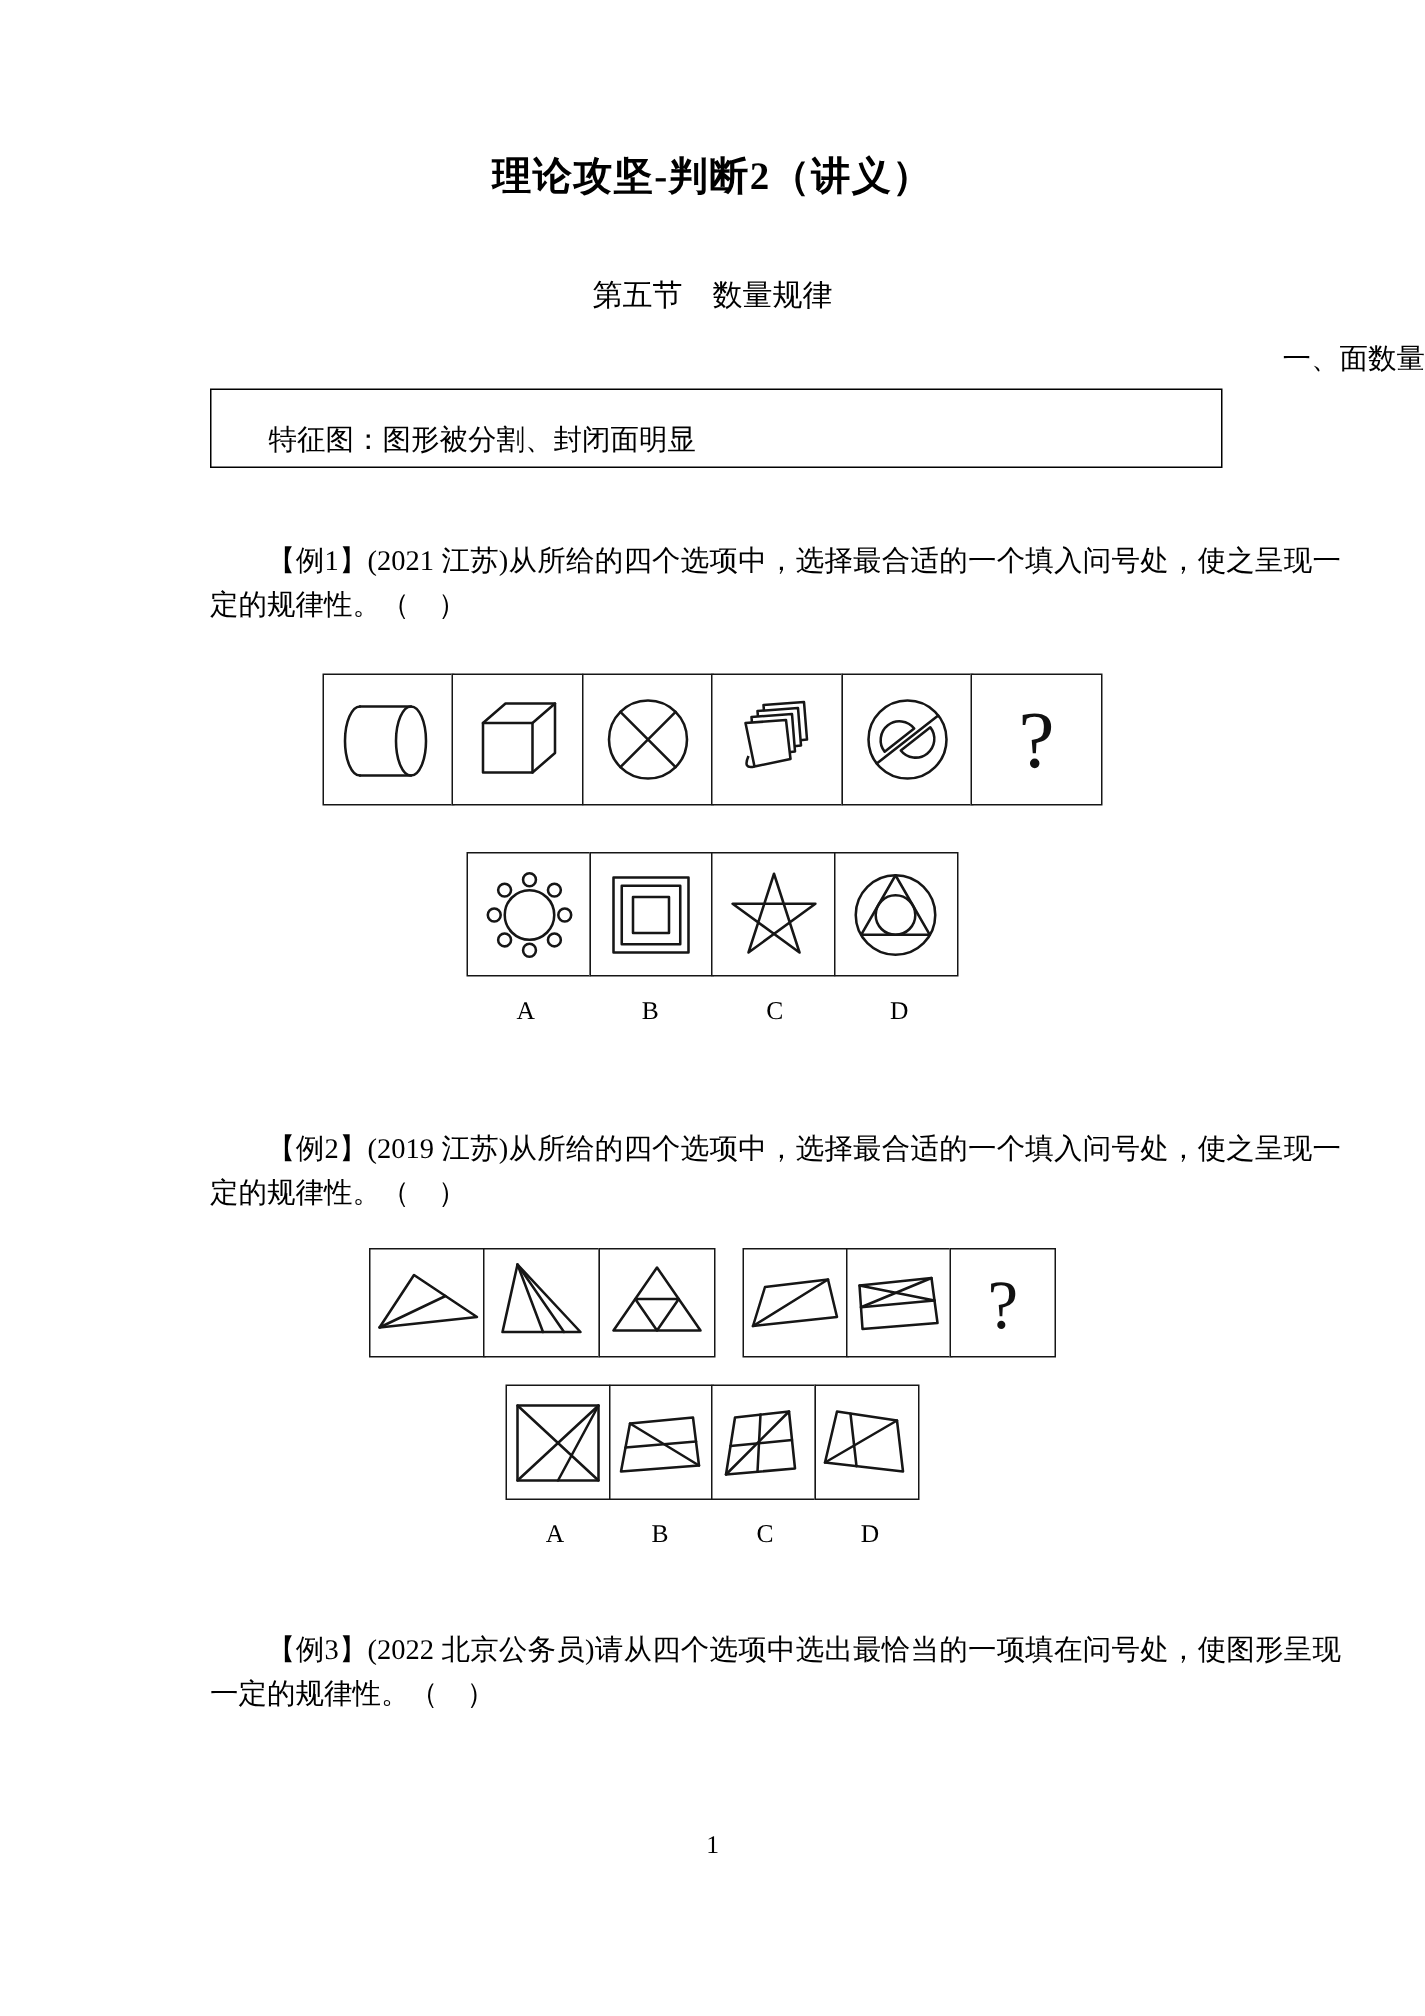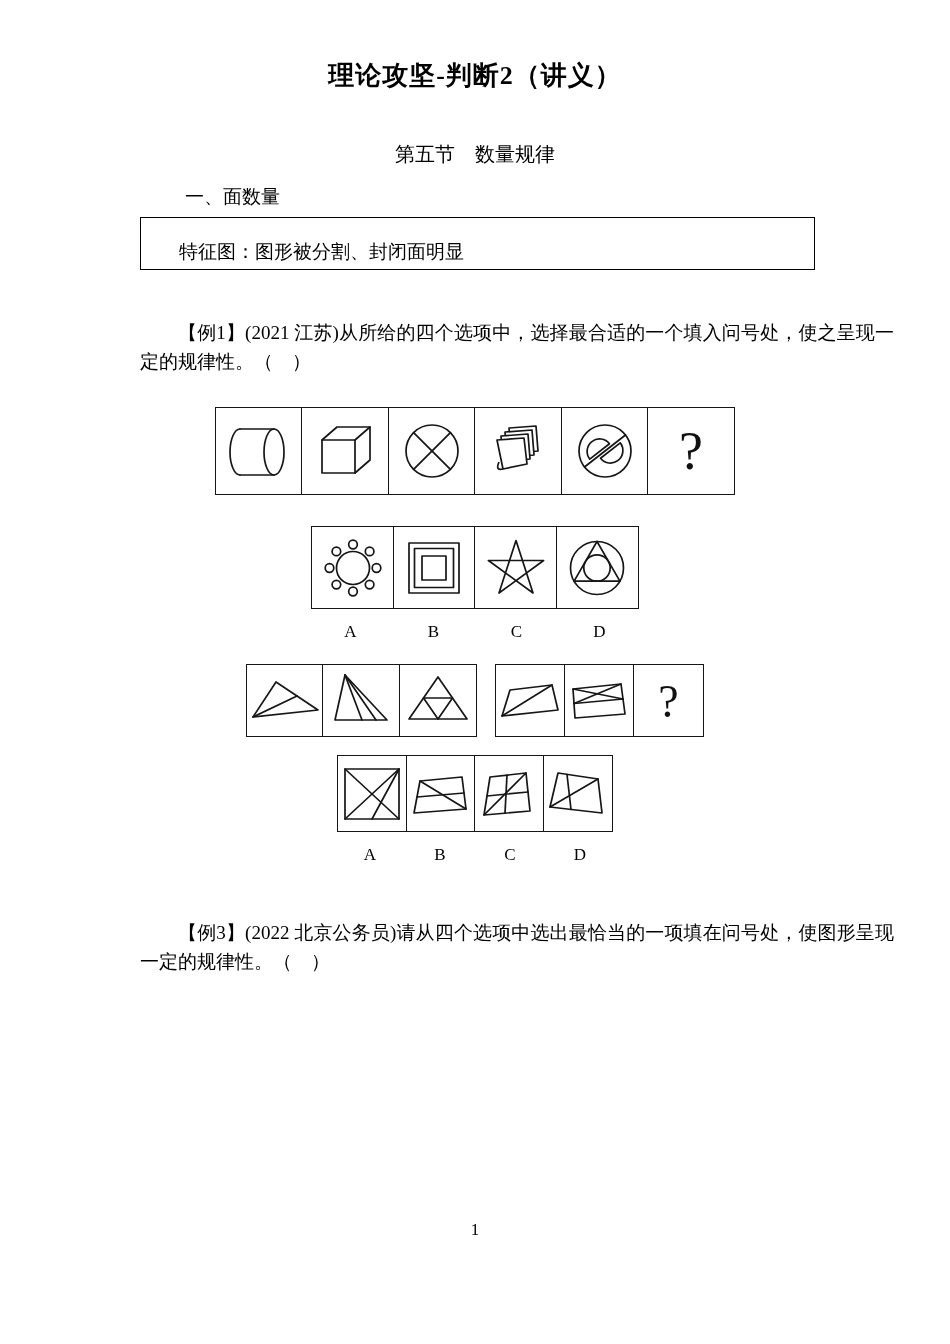--- a/index.html
+++ b/index.html
@@ -4,23 +4,23 @@
 <style>
   * { margin:0; padding:0; box-sizing:border-box; }
   html,body { background:#ffffff; }
   body {
     width:950px; height:1344px;
     font-family:"Liberation Serif","DejaVu Serif",serif;
     color:#000;
   }
   .page { position:relative; width:950px; height:1344px; overflow:hidden; background:#fff; }
 
-  .doc-title { padding-top:58px; text-align:center; font-size:26px; font-weight:bold; letter-spacing:1px; }
+  .doc-title { padding-top:100px; text-align:center; font-size:26px; font-weight:bold; letter-spacing:1px; }
   .section-title { margin-top:48px; text-align:center; font-size:20px; font-weight:normal; }
-  .subsection { margin:16px 0 4px 185px; font-size:19px; }
+  .subsection { margin:16px 0 4px 185px; font-size:19px;text-align:right; }
   .feature-box { margin:7px 135px 0 140px; border:1.5px solid #000; padding:22px 10px 5px 38px; font-size:19px; line-height:24px; }
 
   .example-text { margin:48px 56px 0 140px; font-size:19px; line-height:29px; text-indent:2em; text-align:justify; }
   .example-text.ex2 { margin-top:68px; }
   .example-text.ex3 { margin-top:53px; }
 
   .fig-row { display:flex; justify-content:center; align-items:flex-end; }
   .q-row1 { margin-top:31px; }
   .a-row1 { margin-top:31px; }
   .q-row2 { margin-top:22px; }
@@ -166,20 +166,21 @@
     </div>
   </div>
 
   <div class="label-row l1">
     <span>A</span>
     <span>B</span>
     <span>C</span>
     <span>D</span>
   </div>
 
+  <p class="example-text ex2">【例2】(2019 江苏)从所给的四个选项中，选择最合适的一个填入问号处，使之呈现一定的规律性。（　）</p>
 
   <div class="fig-row q-row2">
     <div class="fig-group">
       <div class="cell c78">
         <svg class="fig-svg" width="74" height="69" viewBox="0 0 74 69">
           <g class="ln">
             <polygon points="5,51 70,44 28,16"></polygon>
             <line x1="5" y1="51" x2="49" y2="30"></line>
           </g>
         </svg>

